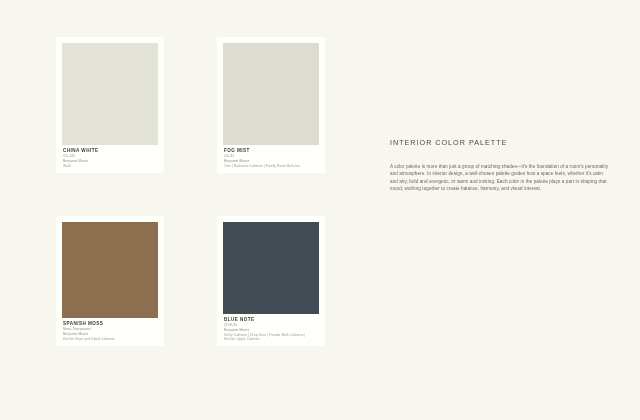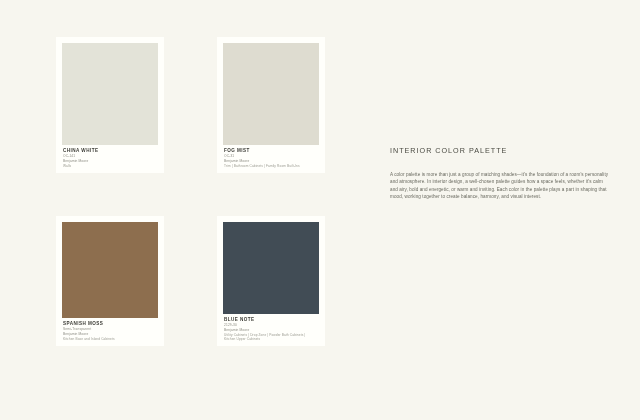--- a/index.html
+++ b/index.html
@@ -82,21 +82,21 @@
     position: absolute;
     left: 390px;
     top: 138px;
     width: 222px;
   }
   .panel-title {
     font-size: 7.2px;
     letter-spacing: 1.0px;
     color: #4a4a42;
     line-height: 10px;
-    margin: 8px 0 15px 0;
+    margin: 0 0 15px 0;
   }
   .panel-body {
     font-size: 4.6px;
     line-height: 7.3px;
     letter-spacing: 0.08px;
     color: #6a6a60;
     margin: 0;
     text-align: left;
   }
 </style>

